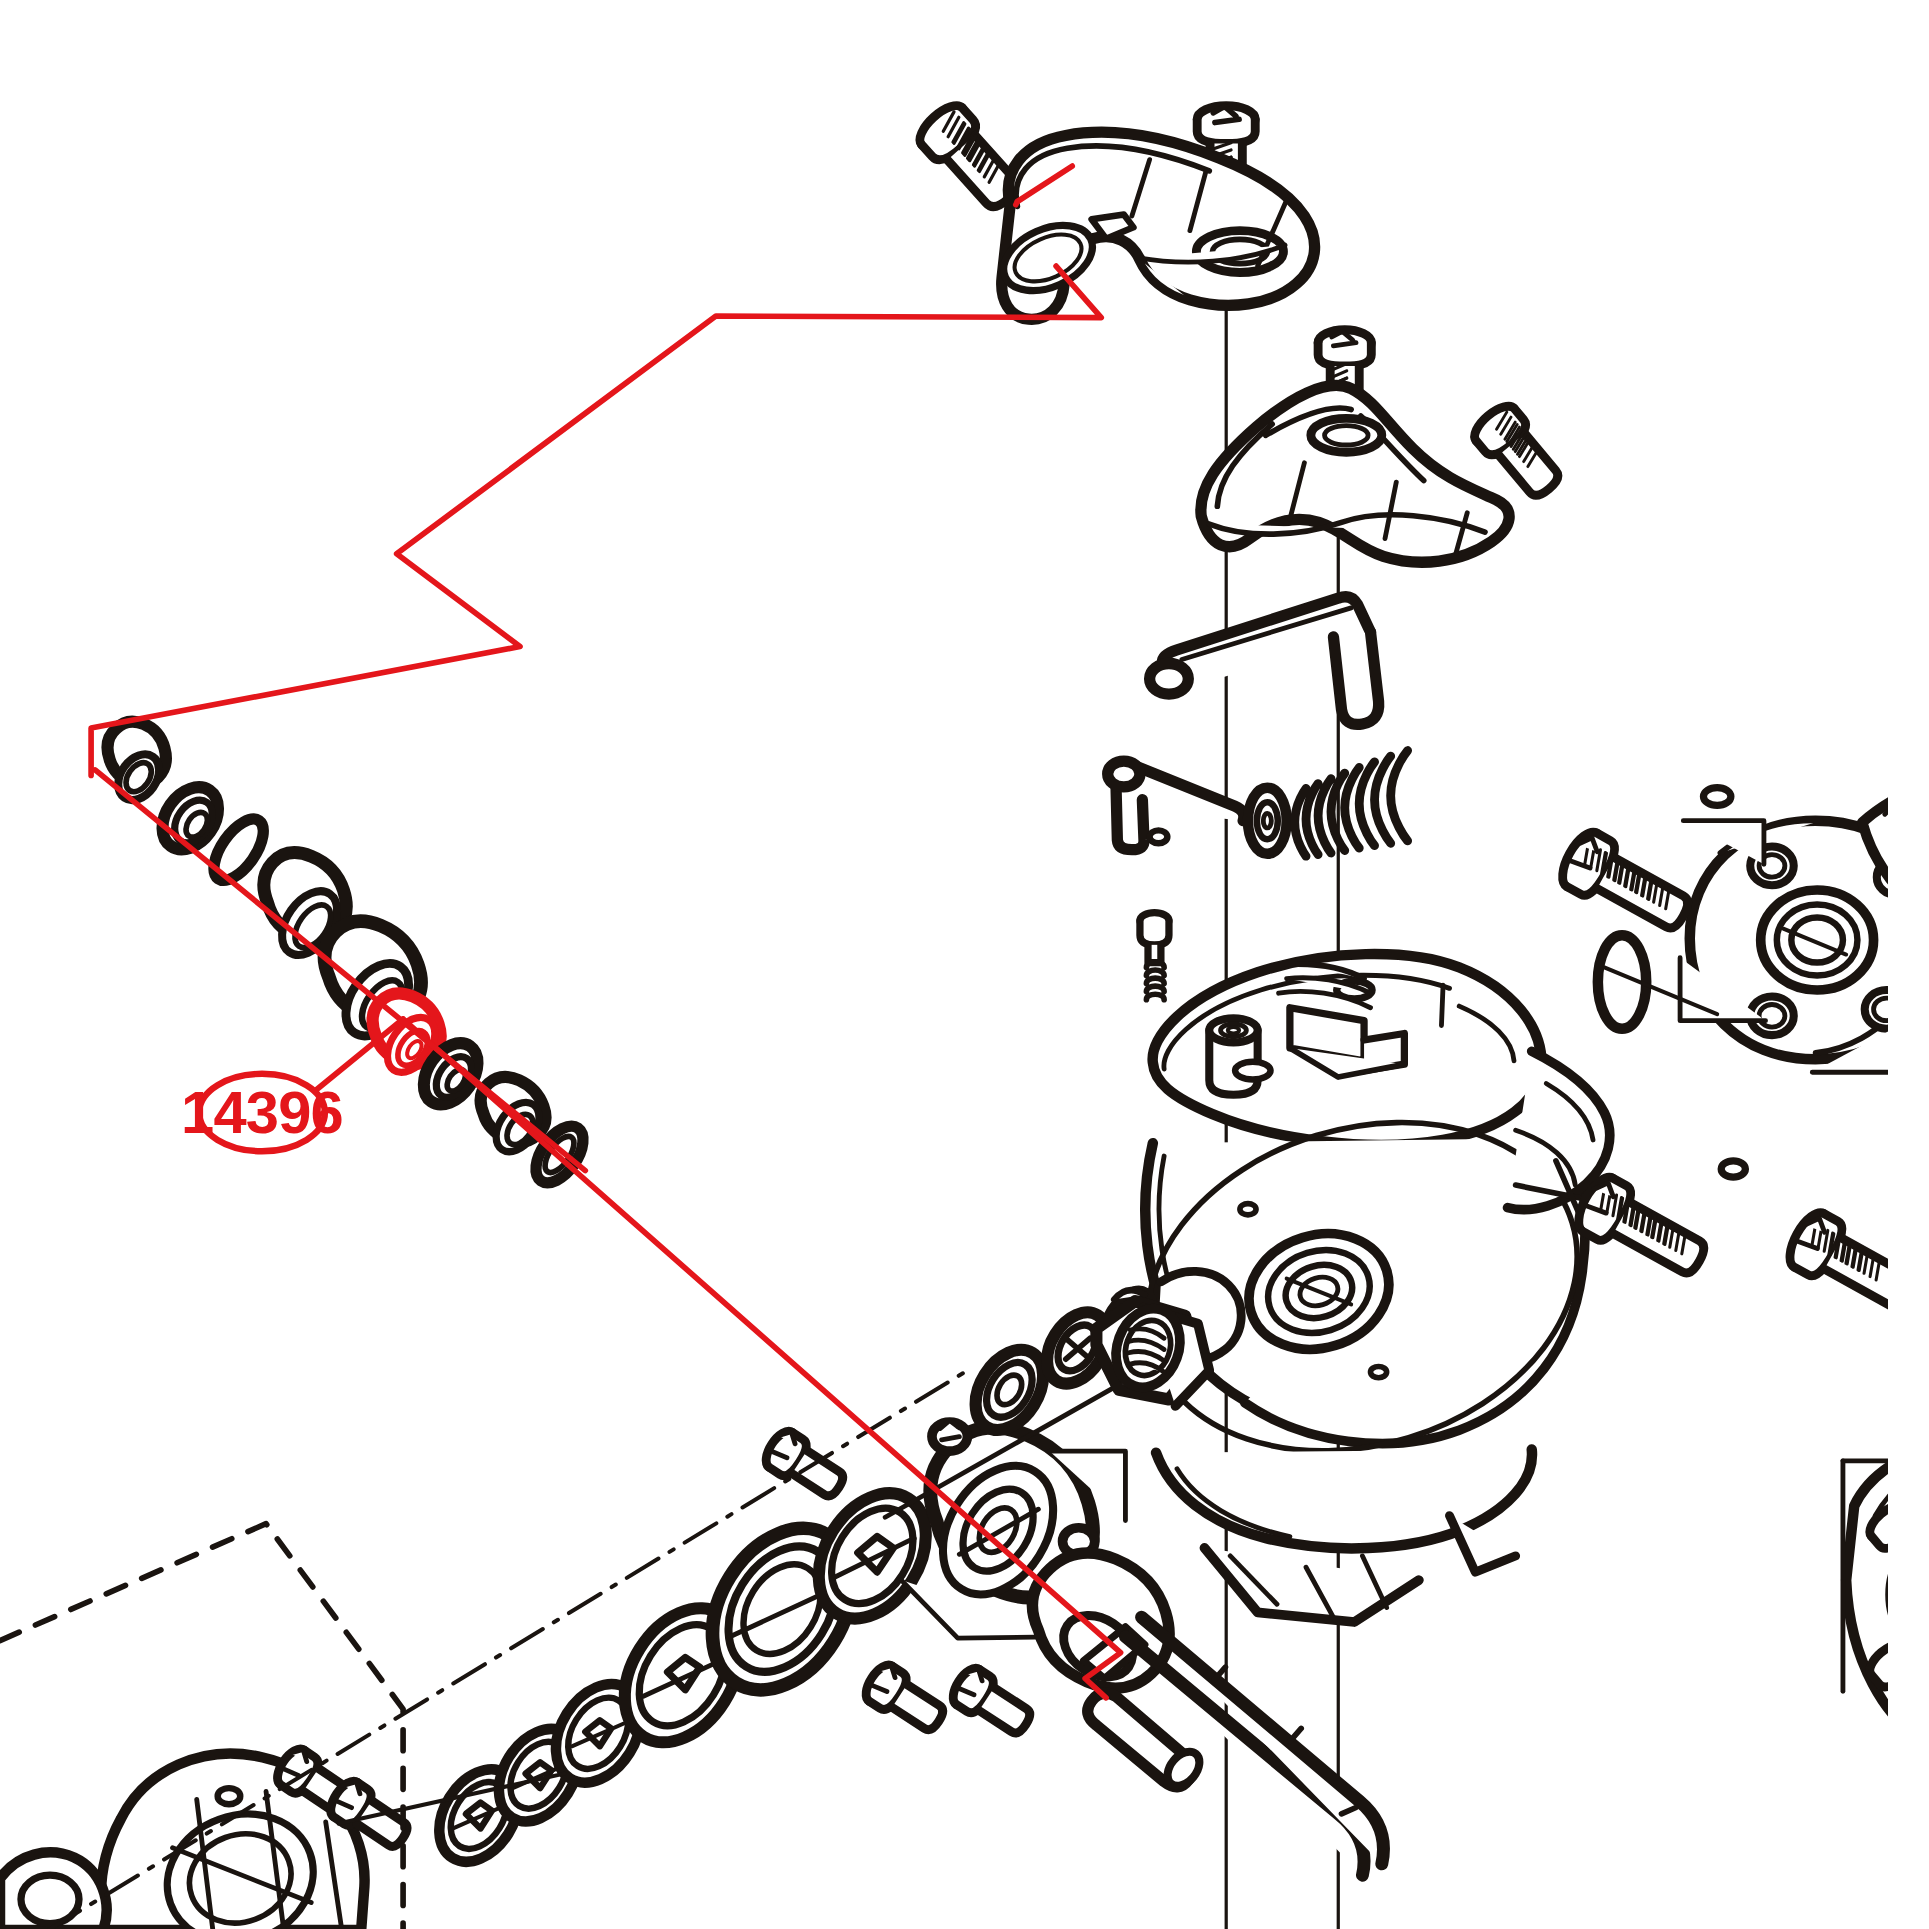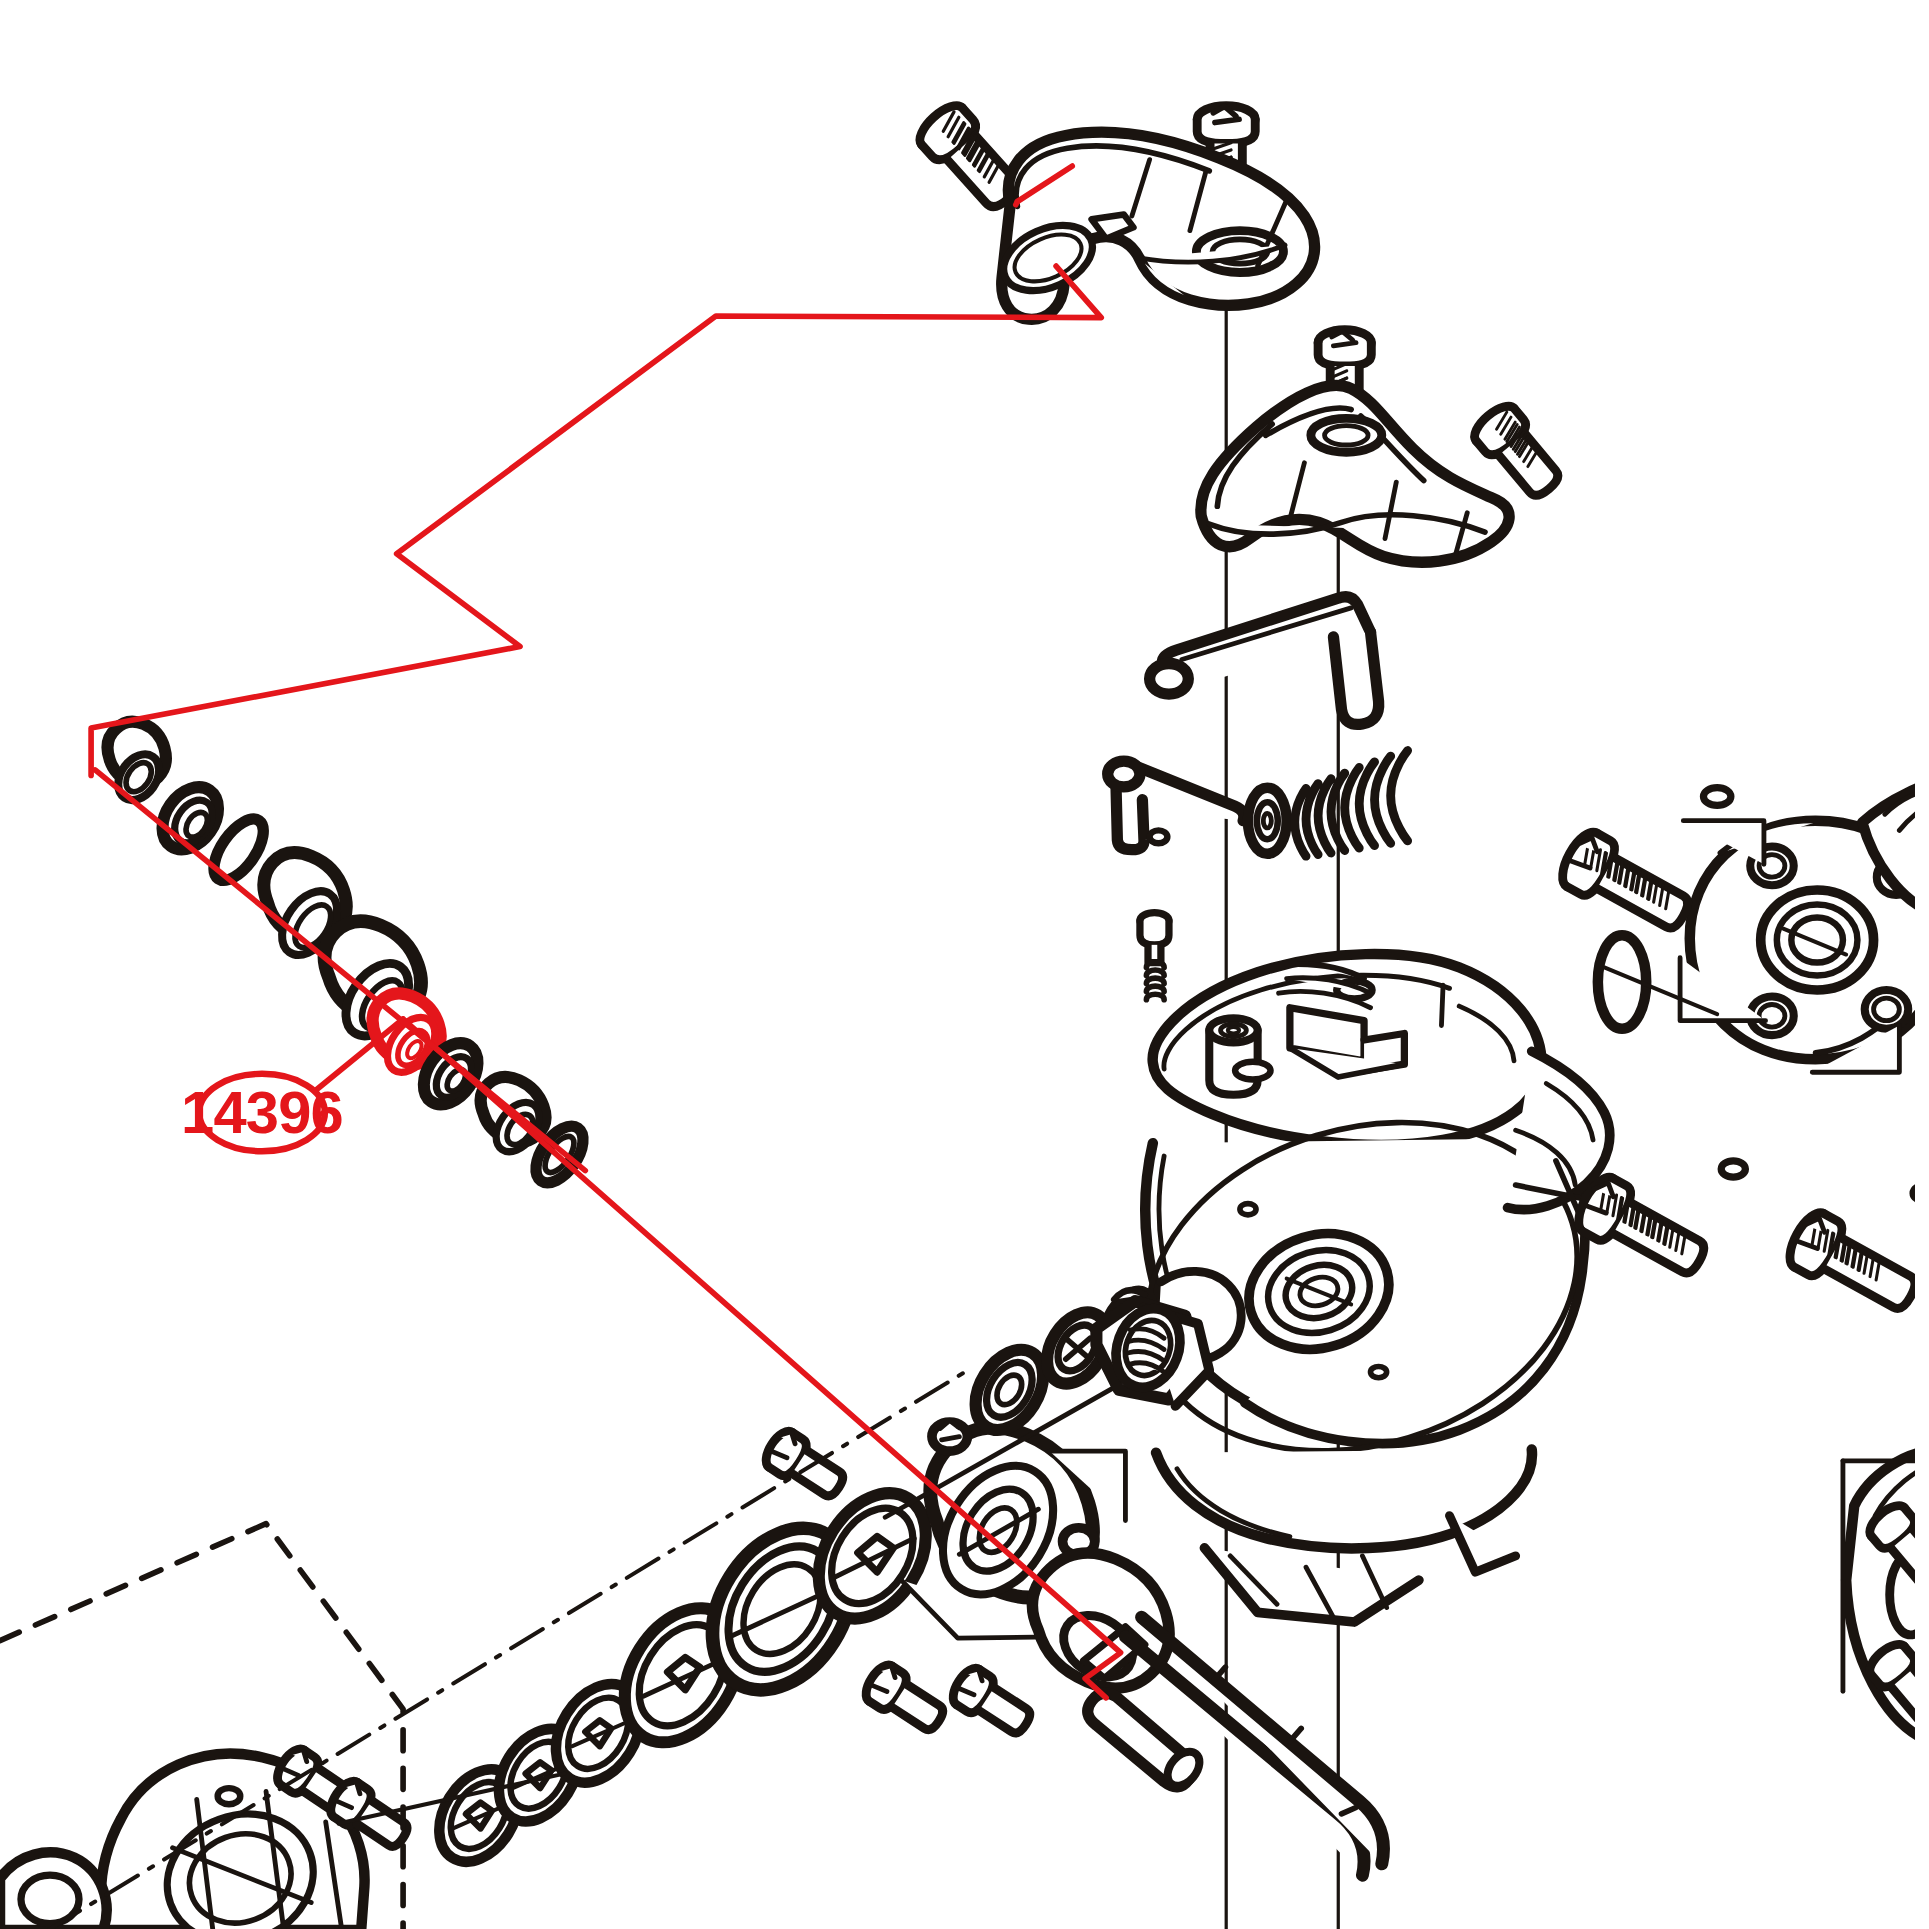--- a/index.html
+++ b/index.html
@@ -10,21 +10,20 @@
   }
   body {
     font-family: "Liberation Sans", sans-serif;
   }
   #stage {
     position: relative;
     width: 1888px;
     height: 1930px;
     background: #ffffff;
     overflow: hidden;
-    padding-left: 27px;
   }
   #diagram-svg {
     position: absolute;
     top: 0;
     left: 0;
     width: 1930px;
     height: 1930px;
     display: block;
   }
   .callout-text {

